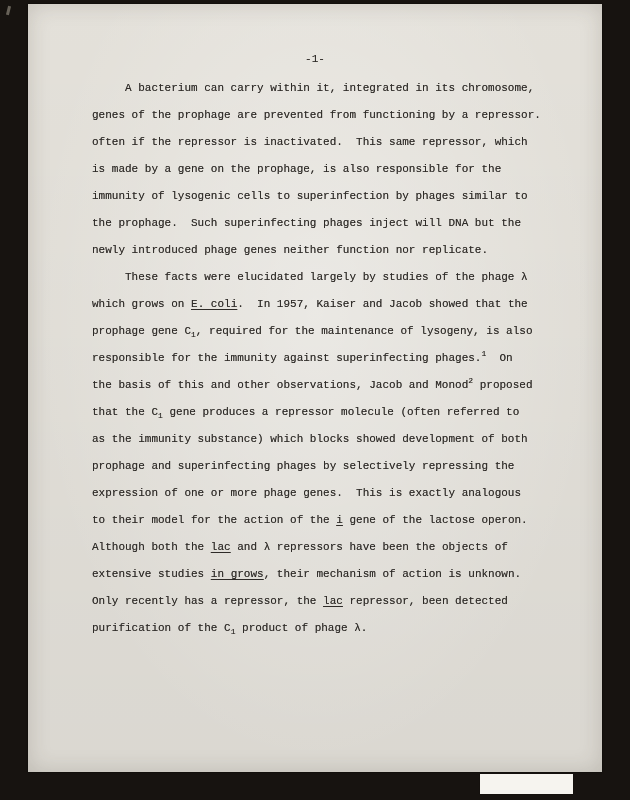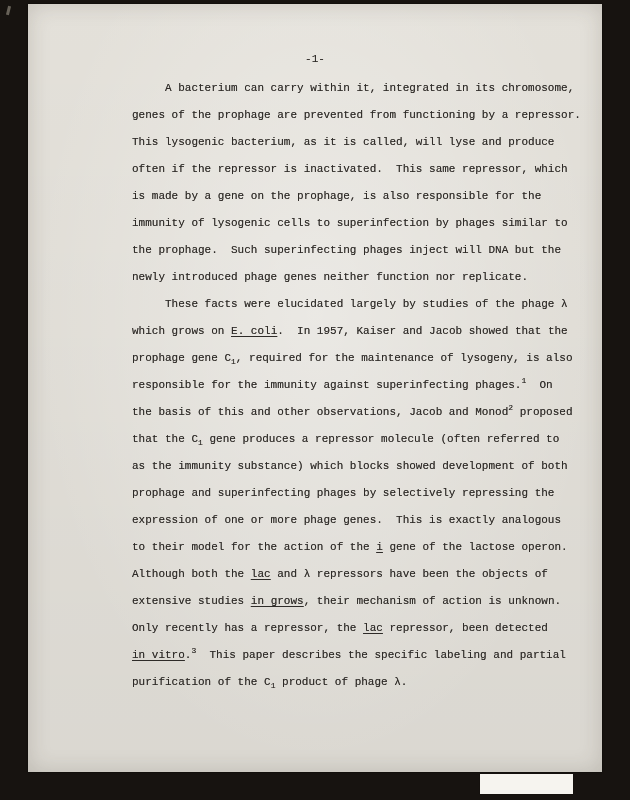--- a/index.html
+++ b/index.html
@@ -43,21 +43,20 @@
     text-shadow: 0 0 0.5px rgba(40,35,30,0.55);
   }
   .page-number {
     text-align: center;
     white-space: pre;
     margin-bottom: 2px;
     padding-right: 24px;
   }
   .line {
     white-space: pre;
-    margin-left: 40px;
   }
   .u  { text-decoration: underline; text-underline-offset: 2px; }
   .sup { vertical-align: super; font-size: 8px; line-height: 0; }
   .sub { vertical-align: sub;  font-size: 8px; line-height: 0; }
   .archive-sticker {
     position: absolute;
     right: 57px;
     bottom: 6px;
     width: 93px;
     height: 20px;
@@ -71,39 +70,37 @@
 <div class="backdrop">
   <div class="pen-mark m1"></div>
   <div class="pen-mark m2"></div>
 
   <div class="paper">
     <div class="content">
       <div class="page-number">-1-</div>
       <div>
           <div class="line"><span>     A bacterium can carry within it, integrated in its chromosome,</span></div>
           <div class="line"><span>genes of the prophage are prevented from functioning by a repressor.</span></div>
-          <div class="line"><span>This lysogenic bacterium, as it is called, will lyse and produce</span></div>
           <div class="line"><span>often if the repressor is inactivated.  This same repressor, which</span></div>
           <div class="line"><span>is made by a gene on the prophage, is also responsible for the</span></div>
           <div class="line"><span>immunity of lysogenic cells to superinfection by phages similar to</span></div>
           <div class="line"><span>the prophage.  Such superinfecting phages inject will DNA but the</span></div>
           <div class="line"><span>newly introduced phage genes neither function nor replicate.</span></div>
           <div class="line"><span>     These facts were elucidated largely by studies of the phage λ</span></div>
           <div class="line"><span>which grows on </span><span class="u">E. coli</span><span>.  In 1957, Kaiser and Jacob showed that the</span></div>
           <div class="line"><span>prophage gene C</span><span class="sub">1</span><span>, required for the maintenance of lysogeny, is also</span></div>
           <div class="line"><span>responsible for the immunity against superinfecting phages.</span><span class="sup">1</span><span>  On</span></div>
           <div class="line"><span>the basis of this and other observations, Jacob and Monod</span><span class="sup">2</span><span> proposed</span></div>
           <div class="line"><span>that the C</span><span class="sub">1</span><span> gene produces a repressor molecule (often referred to</span></div>
           <div class="line"><span>as the immunity substance) which blocks showed development of both</span></div>
           <div class="line"><span>prophage and superinfecting phages by selectively repressing the</span></div>
           <div class="line"><span>expression of one or more phage genes.  This is exactly analogous</span></div>
           <div class="line"><span>to their model for the action of the </span><span class="u">i</span><span> gene of the lactose operon.</span></div>
           <div class="line"><span>Although both the </span><span class="u">lac</span><span> and λ repressors have been the objects of</span></div>
           <div class="line"><span>extensive studies </span><span class="u">in grows</span><span>, their mechanism of action is unknown.</span></div>
           <div class="line"><span>Only recently has a repressor, the </span><span class="u">lac</span><span> repressor, been detected</span></div>
-          <div class="line"><span class="u">in vitro</span><span>.</span><span class="sup">3</span><span>  This paper describes the specific labeling and partial</span></div>
           <div class="line"><span>purification of the C</span><span class="sub">1</span><span> product of phage λ.</span></div>
         </div>
     </div>
   </div>
 
   <div class="archive-sticker"></div>
 </div>
 
 </body></html>

